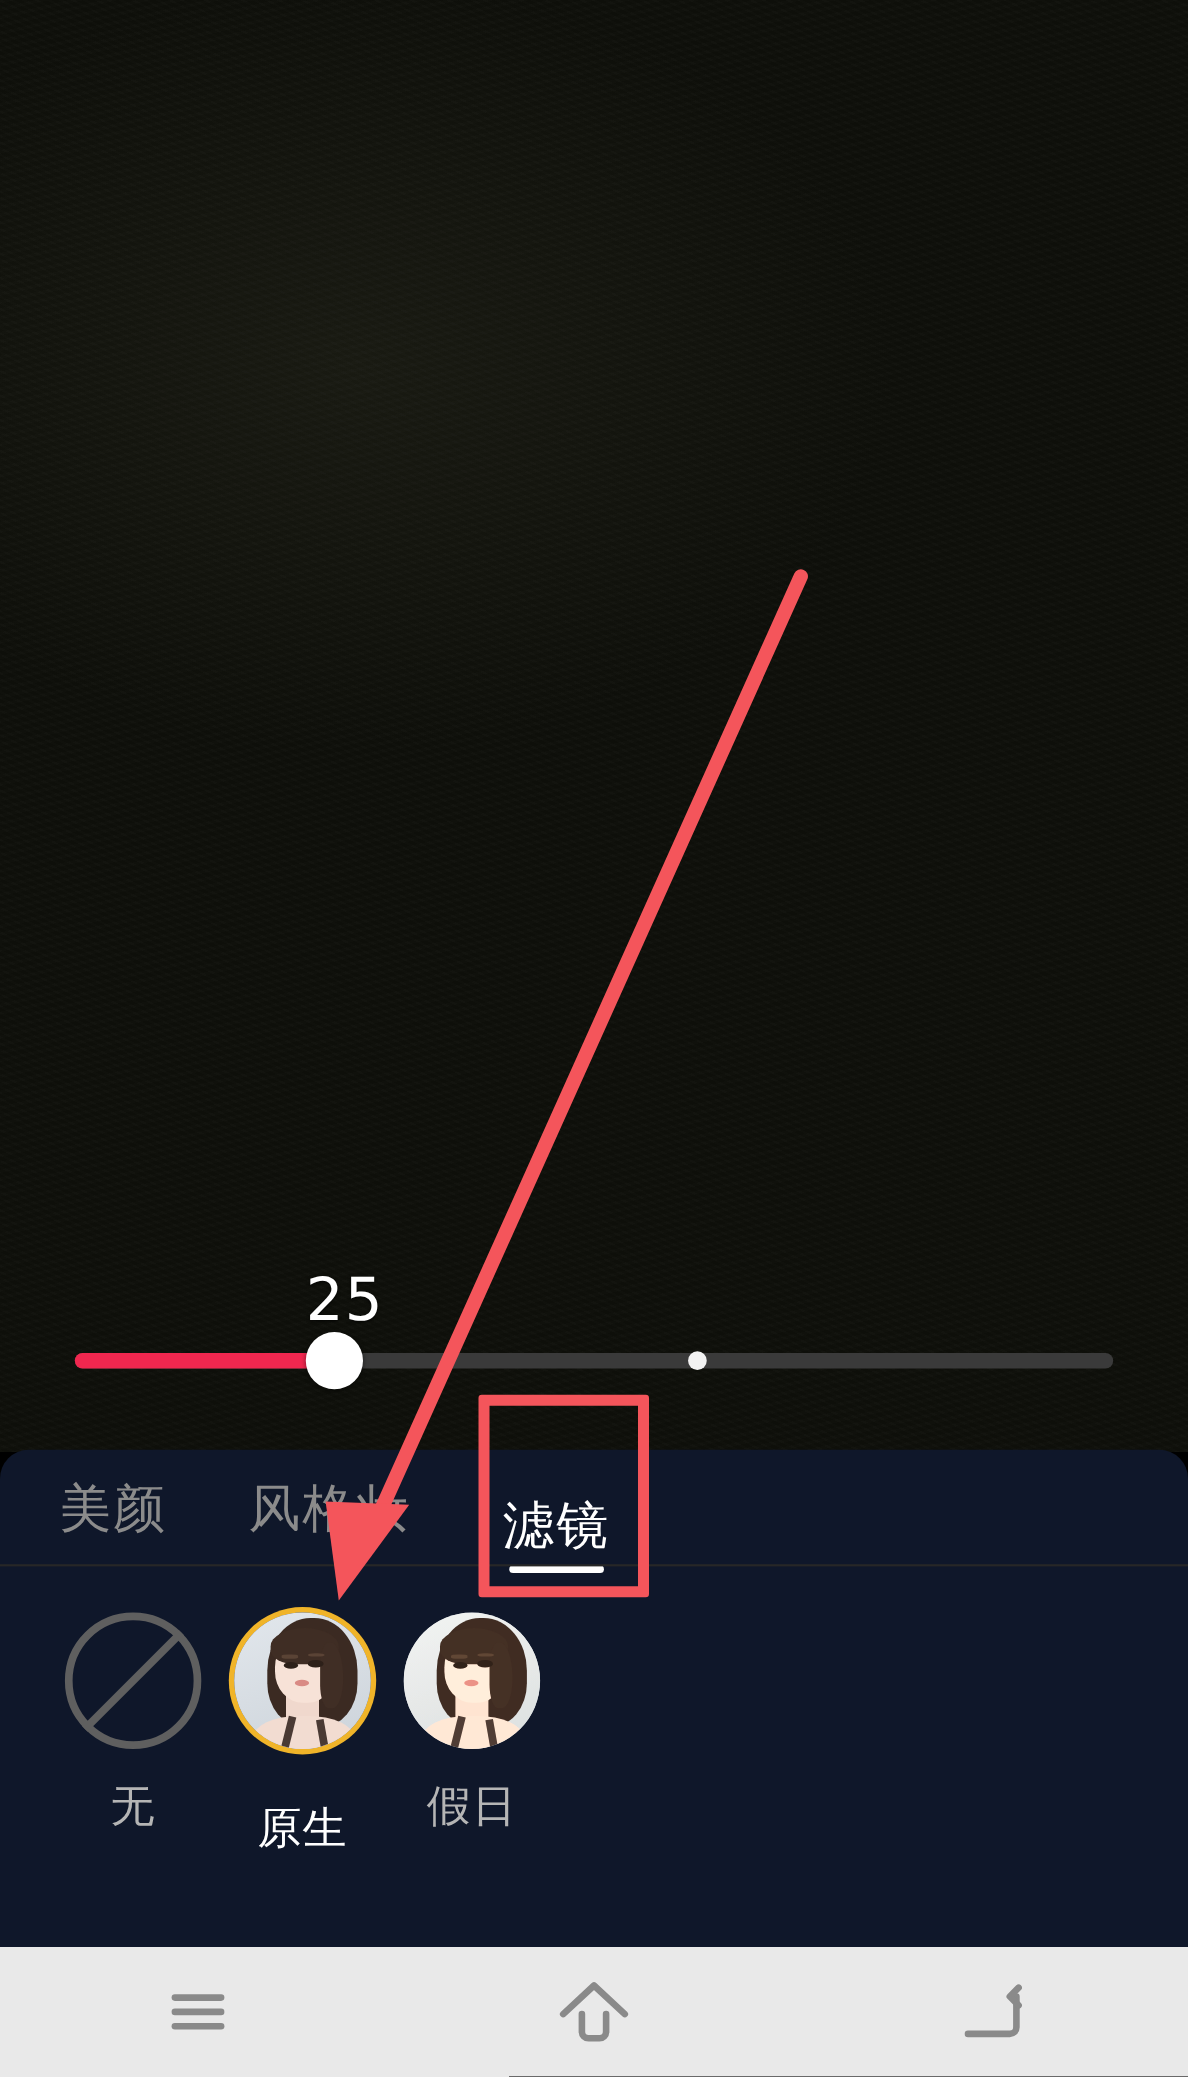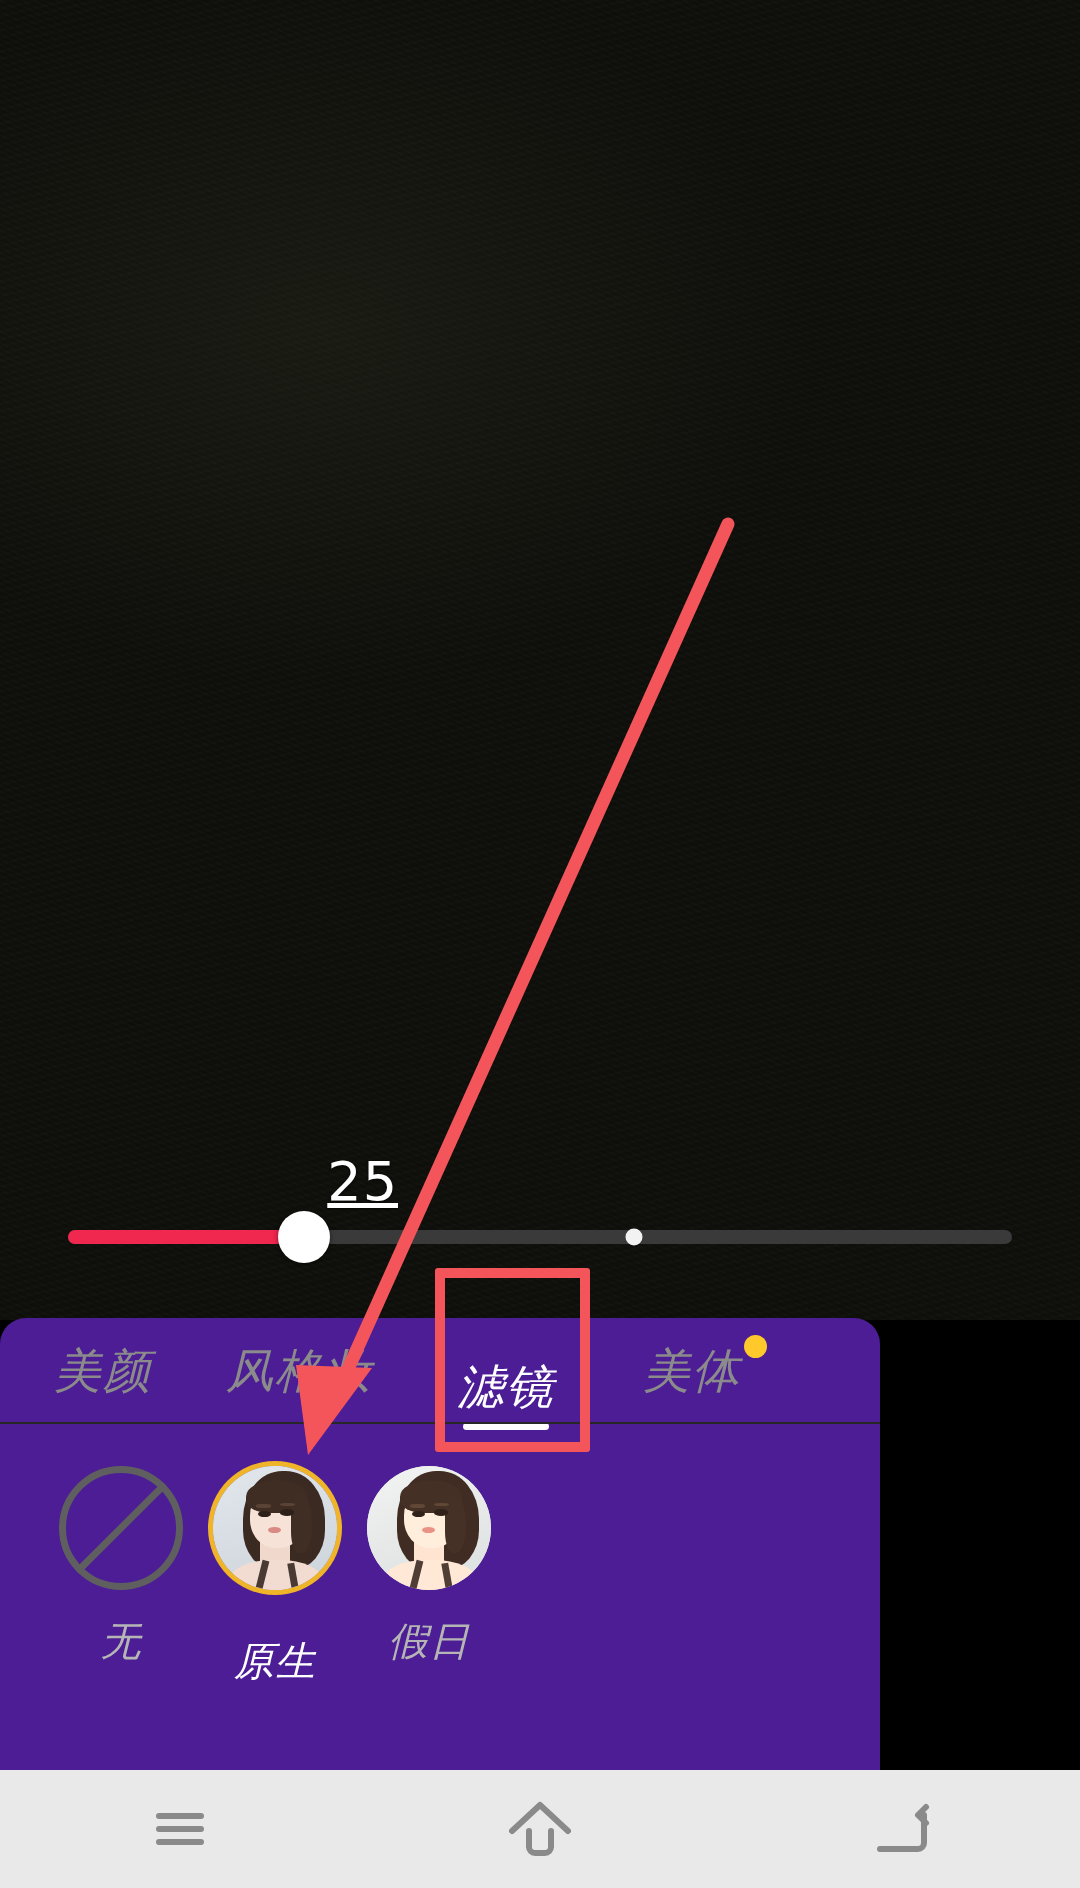--- a/index.html
+++ b/index.html
@@ -44,22 +44,22 @@
     width:17px; height:17px; border-radius:50%; background:#f2f2f2;
   }
   #slider-thumb {
     position:absolute; top:50%; transform:translate(-50%,-50%);
     width:52px; height:52px; border-radius:50%; background:#fff;
     box-shadow:0 1px 5px rgba(0,0,0,.5);
   }
 
   
   #panel {
-    position:absolute; left:0; top:1318px; width:880px; height:452px;
-    background:#4c1d95; border-radius:26px 26px 0 0; overflow:hidden;font-style:italic;
+    position:absolute; left:0; top:1318px; width:1080px; height:452px;
+    background:#0f172a; border-radius:26px 26px 0 0; overflow:hidden;
   }
   #tabbar {
     position:relative; height:104px; width:100%;
     display:flex; align-items:center;
   }
   .tab {
     position:relative; height:104px;
     display:flex; flex-direction:column; align-items:center; justify-content:center;
     color:#8b8b8b; font-size:47px; letter-spacing:2px; white-space:nowrap;
   }
@@ -196,21 +196,21 @@
   .nav-icon{ display:block; }
 </style>
 </head>
 <body>
 
 <div id="screen">
 
   <div id="viewfinder"></div>
 
   <div id="slider-wrap">
-    <div id="slider-value" style="left: 278px; width: 120px; text-align: right; text-decoration: underline;">25</div>
+    <div id="slider-value" style="left: 278px; width: 120px; text-align: left;">25</div>
     <div id="slider-track" style="background: rgb(58, 58, 58);">
       <div id="slider-fill" style="width: 236px; background: rgb(240, 39, 79);"></div>
       <div id="slider-tick" style="left: 566.4px;"></div>
       <div id="slider-thumb" style="left: 236px;"></div>
     </div>
   </div>
 
   <div id="panel">
 
     <div id="tabbar">
@@ -218,25 +218,20 @@
         <span class="tab-label">美颜</span>
 
       </div>
       <div class="tab" id="tab-fenggezhuang">
         <span class="tab-label">风格妆</span>
 
       </div>
       <div class="tab active" id="tab-lvjing">
         <span class="tab-label">滤镜</span>
         <span class="underline"></span>
-      </div>
-      <div class="tab" id="tab-meiti">
-        <span class="tab-label">美体</span>
-        <span class="badge-dot"></span>
-
       </div>
     </div>
 
     <div id="divider"></div>
 
     <div id="filter-strip">
 
       <div class="filter-item">
         <div class="filter-thumb-wrap">
           <div class="nofilter"></div>

